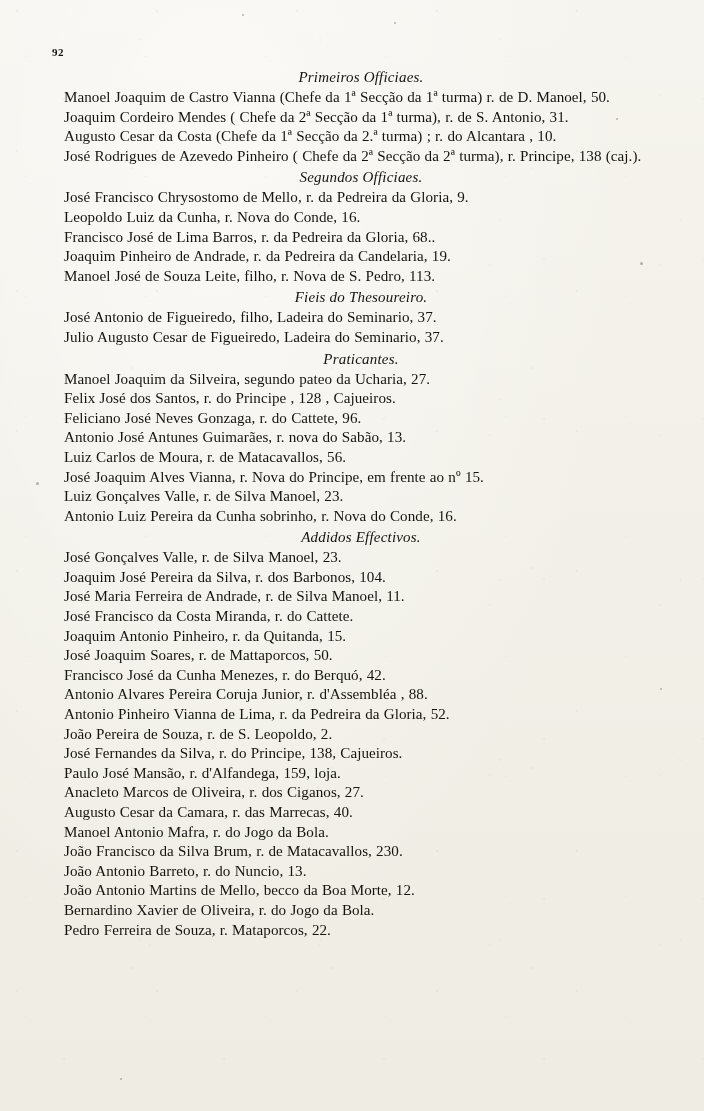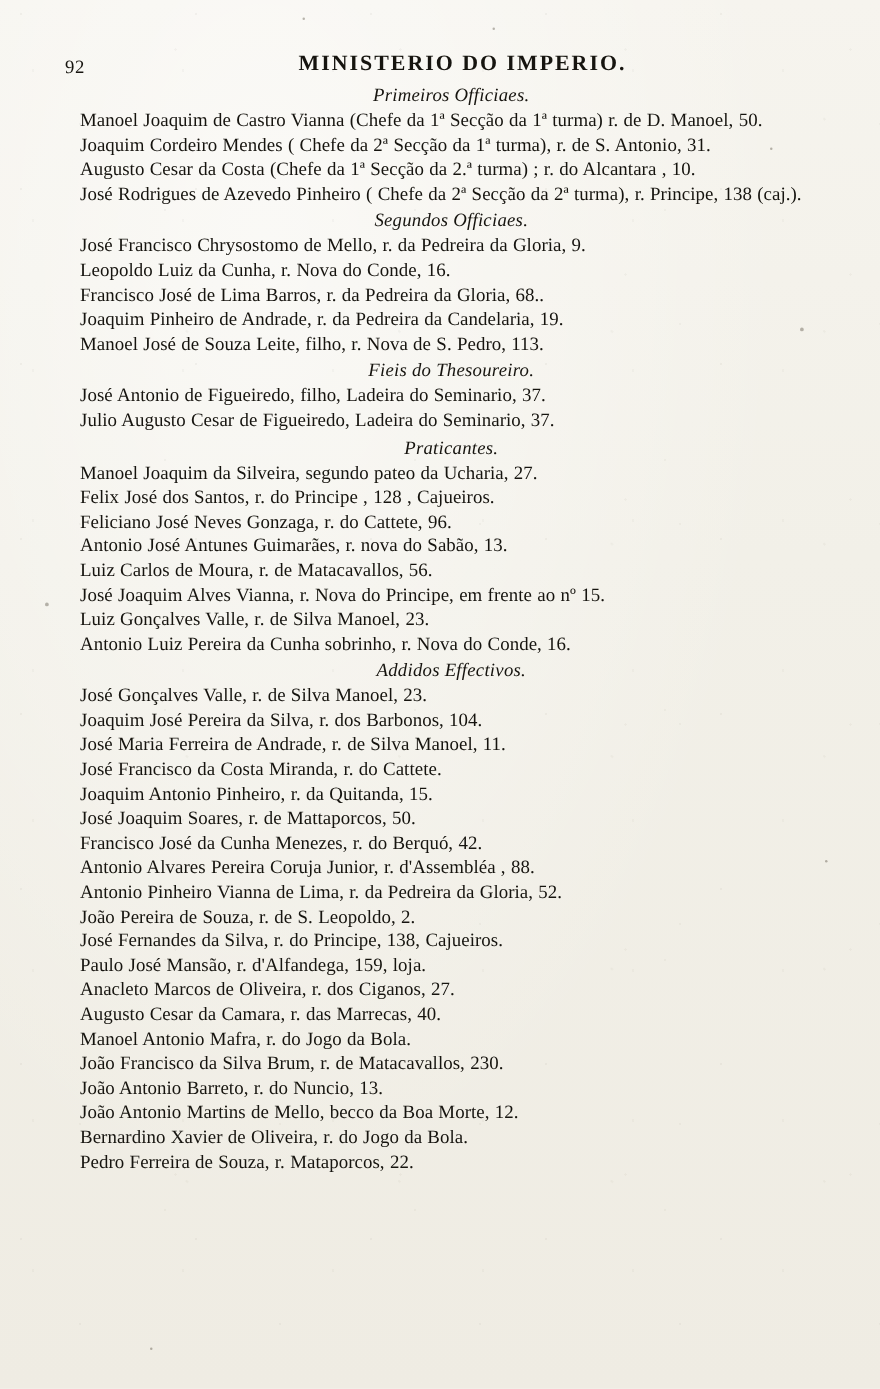--- a/index.html
+++ b/index.html
@@ -42,22 +42,22 @@
   .header {
     position: relative;
     height: 26px;
     margin-bottom: 2px;
   }
   .folio {
     position: absolute;
     left: 0;
     top: 6px;
     font-family: "Liberation Serif", serif;
-    font-weight: normal;
-    font-size: 15px;
+    font-weight: bold;
+    font-size: 11px;
     letter-spacing: .5px;
     text-align: center;
   }
   .running-head {
     text-align: center;
     font-family: "Liberation Serif", serif;
     font-weight: bold;
     font-size: 17.5px;
     letter-spacing: 1.6px;
     padding-left: 18px;
@@ -106,21 +106,20 @@
   <span class="speck" style="left:242px;top:14px;width:2px;height:2px;"></span>
   <span class="speck" style="left:394px;top:22px;width:2px;height:2px;"></span>
   <span class="speck" style="left:616px;top:118px;width:2px;height:2px;"></span>
   <span class="speck" style="left:640px;top:262px;width:3px;height:3px;"></span>
   <span class="speck" style="left:36px;top:482px;width:3px;height:3px;"></span>
   <span class="speck" style="left:660px;top:688px;width:2px;height:2px;"></span>
   <span class="speck" style="left:120px;top:1078px;width:2px;height:2px;"></span>
 
   <div class="header">
     <div class="folio">92</div>
-    <div class="running-head">MINISTERIO DO IMPERIO.</div>
   </div>
 
   <div class="block">
     <div class="section-head">Primeiros Officiaes.</div>
     <ul class="entries">
       <li class="entry">Manoel Joaquim de Castro Vianna (Chefe da 1ª Secção da 1ª turma) r. de D. Manoel, 50.</li>
       <li class="entry">Joaquim Cordeiro Mendes ( Chefe da 2ª Secção da 1ª turma), r. de S. Antonio, 31.</li>
       <li class="entry">Augusto Cesar da Costa (Chefe da 1ª Secção da 2.ª turma) ; r. do Alcantara , 10.</li>
       <li class="entry">José Rodrigues de Azevedo Pinheiro ( Chefe da 2ª Secção da 2ª turma), r. Principe, 138 (caj.).</li>
     </ul>

